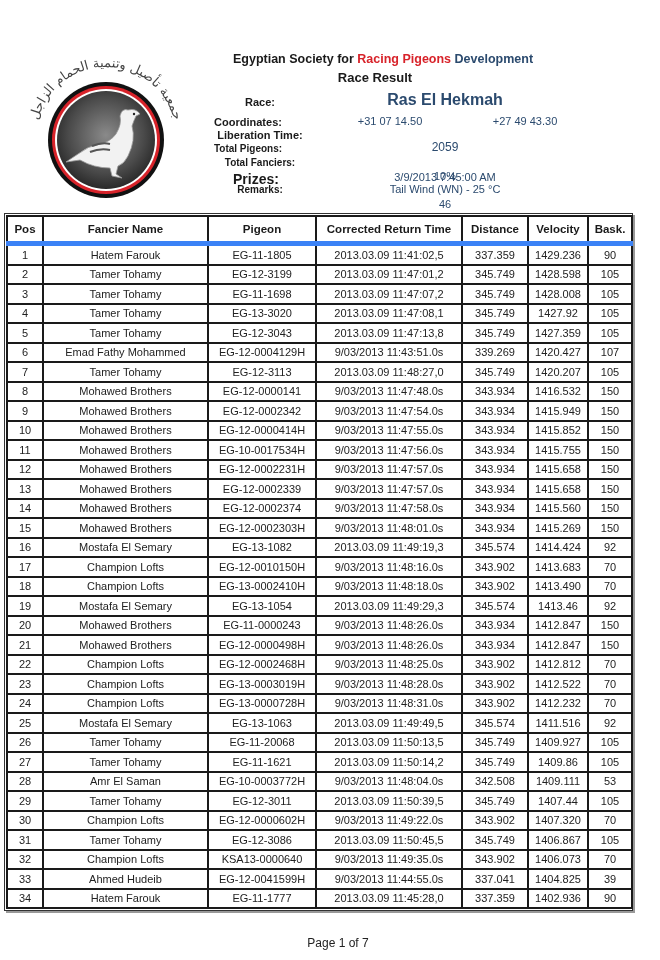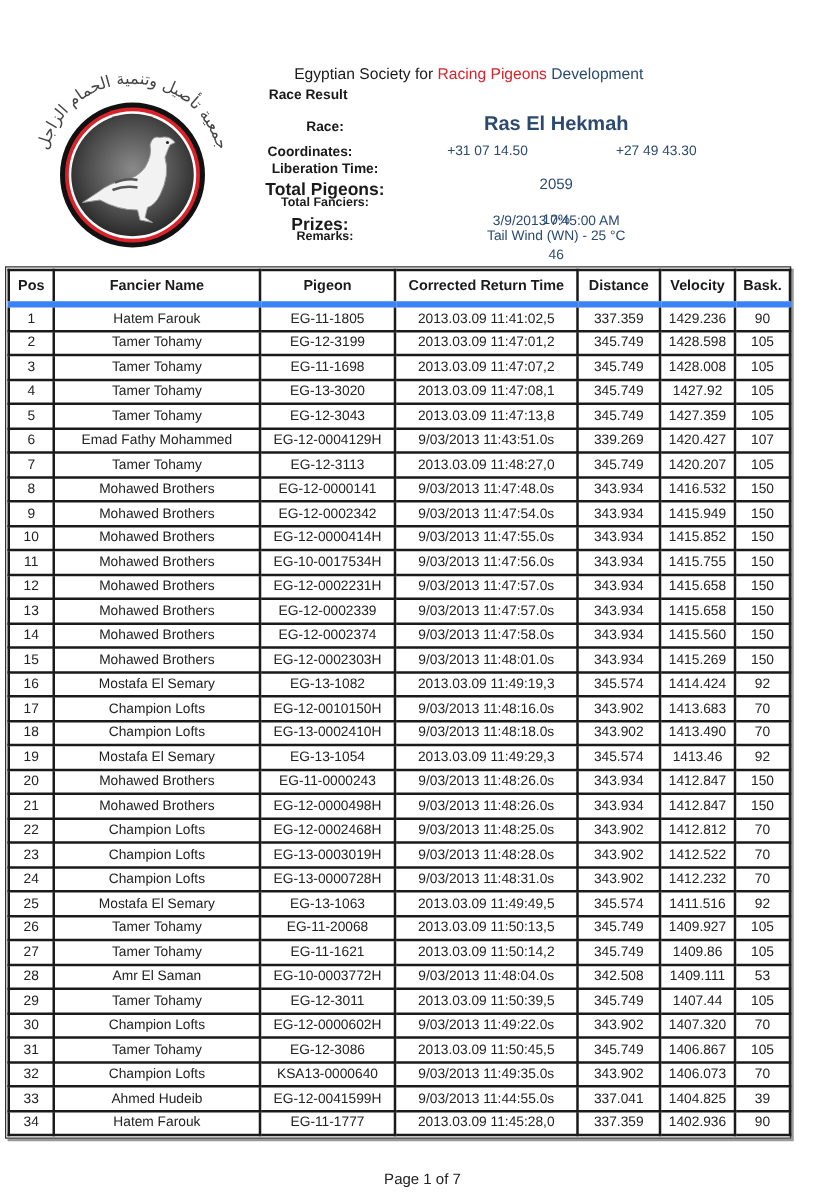--- a/index.html
+++ b/index.html
@@ -2,26 +2,26 @@
 <html><head>
   <meta charset="utf-8">
   <style>
     html, body { margin: 0; padding: 0; background: #ffffff; }
     body { width: 660px; height: 960px; position: relative; overflow: hidden;
            font-family: "Liberation Sans", "DejaVu Sans", sans-serif; color: #1a1a1a; }
 
     .logo { position: absolute; left: 8px; top: 42px; width: 190px; height: 160px; }
 
     .header { position: absolute; left: 215px; top: 50px; width: 360px; }
-    .org-title { position: absolute; left: 0; top: 2px; width: 320px; text-align: center;
-                 font-size: 12.5px; font-weight: normal; white-space: nowrap; }
+    .org-title { position: absolute; left: 8px; top: 2px; width: 320px; text-align: center;
+                 font-size: 12.5px; font-weight: bold; white-space: nowrap; }
     .org-title .red { color: #d8232a; }
     .org-title .blue { color: #2b4a6e; }
-    .race-result-title { position: absolute; left: 0; top: 20px; width: 320px; text-align: left;
-                         font-size: 11px; font-weight: bold; }
+    .race-result-title { position: absolute; left: 0; top: 20px; width: 320px; text-align: center;
+                         font-size: 13px; font-weight: bold; }
 
     .info-label { position: absolute; width: 120px; text-align: center; font-weight: bold;
                   font-size: 11px; white-space: nowrap; }
     .info-value { position: absolute; text-align: center; font-size: 11px; color: #2b4a6e;
                   white-space: nowrap; }
     .race-name { font-size: 16px; font-weight: bold; color: #2b4a6e; }
 
     .table-wrap { position: absolute; left: 4px; top: 213px; width: 625px;
                   border: 1px solid #333; padding: 1px; background: #fff;
                   box-shadow: 2px 2px 0 #999; }
@@ -75,21 +75,21 @@
   <div class="info-label" style="left:200px; top:96px;">Race:</div>
   <div class="info-value race-name" style="left:360px; top:91px; width:170px;">Ras El Hekmah</div>
 
   <div class="info-label" style="left:188px; top:116px;">Coordinates:</div>
   <div class="info-value" style="left:345px; top:115px; width:90px;">+31 07 14.50</div>
   <div class="info-value" style="left:480px; top:115px; width:90px;">+27 49 43.30</div>
 
   <div class="info-label" style="left:200px; top:129px;">Liberation Time:</div>
   <div class="info-value" style="left:360px; top:128px; width:170px;margin-top:43px;">3/9/2013  7:45:00 AM</div>
 
-  <div class="info-label" style="left:200px; top:143px; font-size:14px;">Total Pigeons:</div>
+  <div class="info-label" style="left:188px; top:143px; font-size:10px;">Total Pigeons:</div>
   <div class="info-value" style="left:360px; top:140px; width:170px; font-size:12px;">2059</div>
 
   <div class="info-label" style="left:200px; top:157px; font-size:10px;">Total Fanciers:</div>
   <div class="info-value" style="left:360px; top:156px; width:170px;margin-top:42px;">46</div>
 
   <div class="info-label" style="left:196px; top:171px; font-size:14px;">Prizes:</div>
   <div class="info-value" style="left:360px; top:170px; width:170px;">10%</div>
 
   <div class="info-label" style="left:200px; top:184px; font-size:10px;">Remarks:</div>
   <div class="info-value" style="left:360px; top:183px; width:170px;">Tail Wind (WN) - 25 °C</div>

